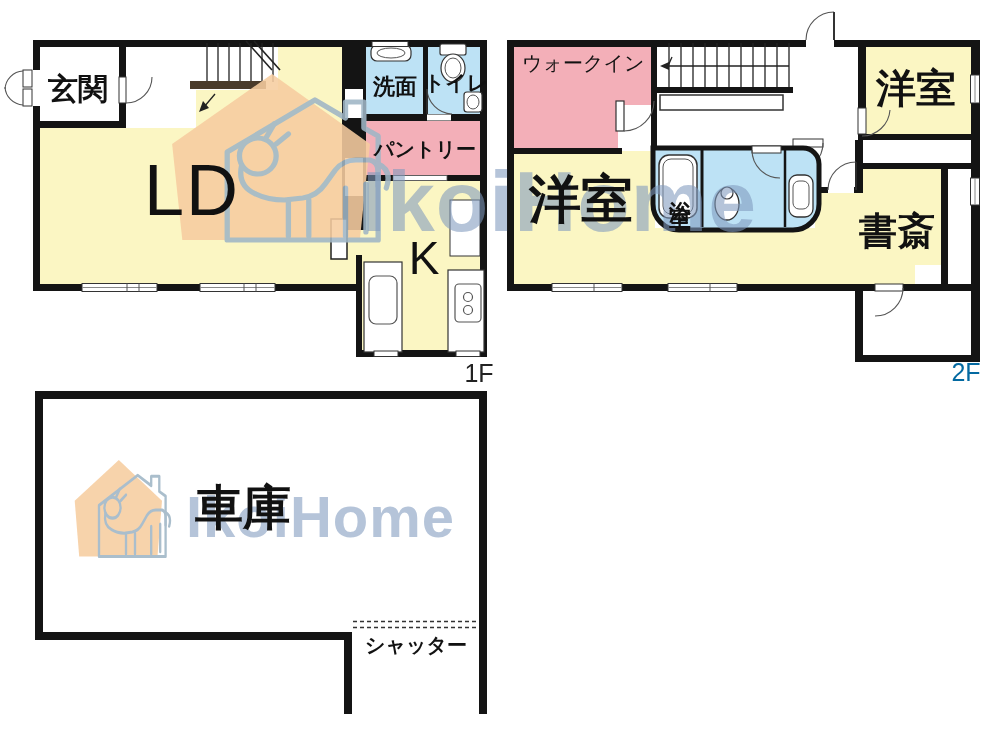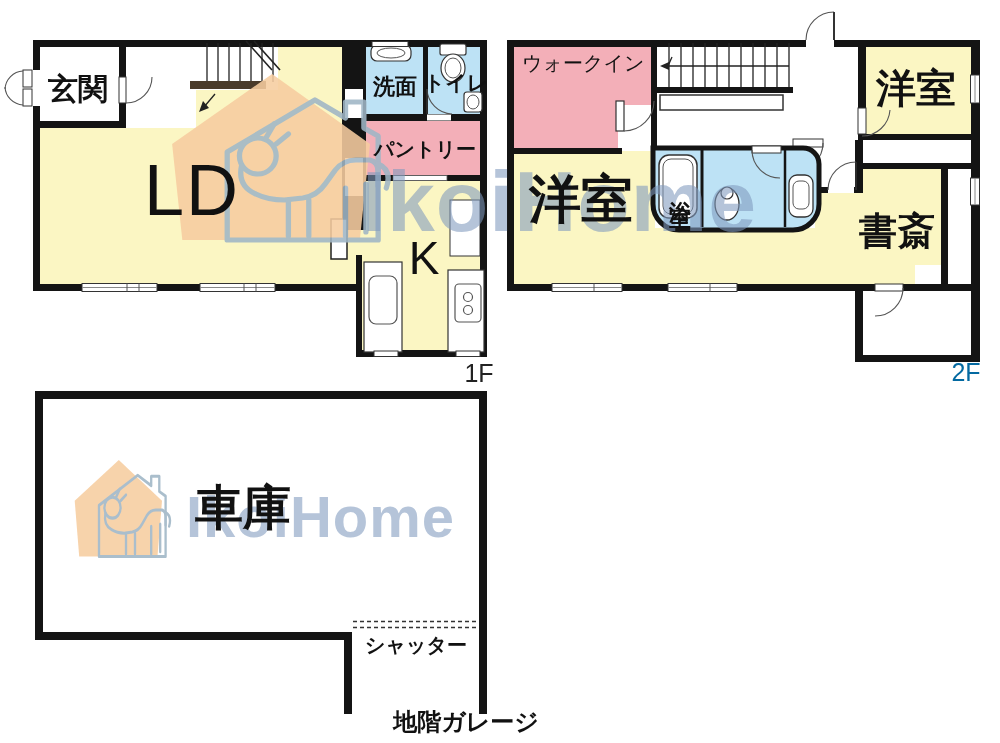--- a/index.html
+++ b/index.html
@@ -291,15 +291,14 @@
   <div>ウォークイン</div>
 </div>
 <div class="label kanji" style="left:581px;top:200px;font-size:52px;">洋室</div>
 <div class="label kanji" style="left:916px;top:88px;font-size:40px;">洋室</div>
 <div class="label kanji vert" style="left:680px;top:187px;font-size:22px;">浴室</div>
 <div class="label kanji" style="left:897px;top:231px;font-size:38px;">書斎</div>
 <div class="label" style="left:966px;top:372px;font-size:25px;color:#0369a1;">2F</div>
 
 <div class="label kanji" style="left:243px;top:508px;font-size:48px;">車庫</div>
 <div class="label kanji" style="left:416px;top:645px;font-size:20px;">シャッター</div>
-<div class="label kanji" style="left:466px;top:722px;font-size:24px;">地階ガレージ</div>
 
 </div>
 
 </body></html>

